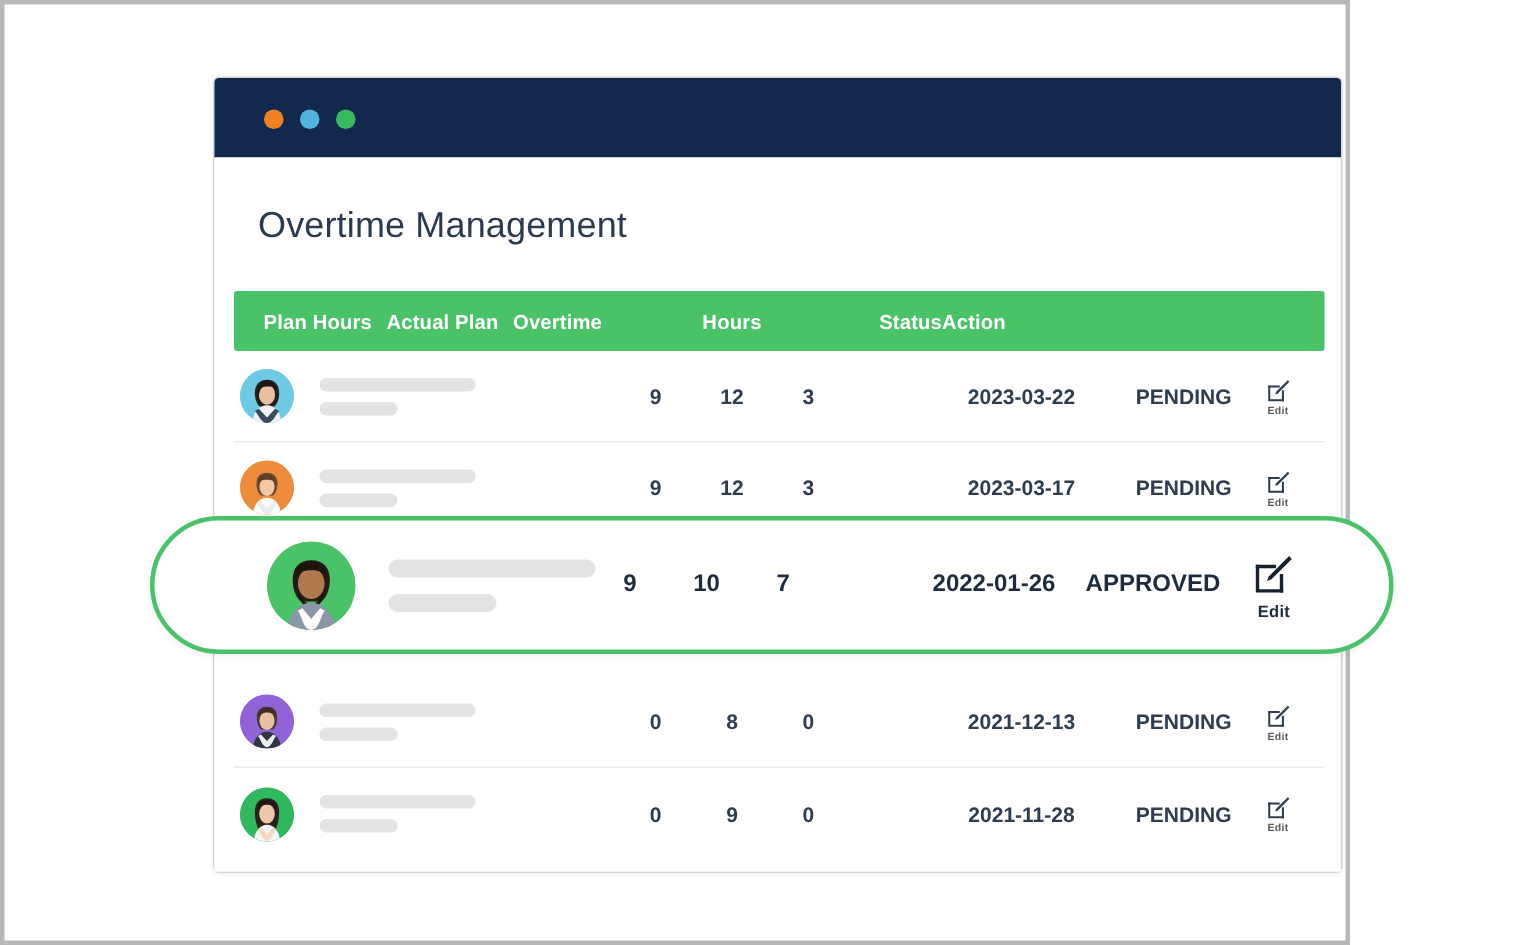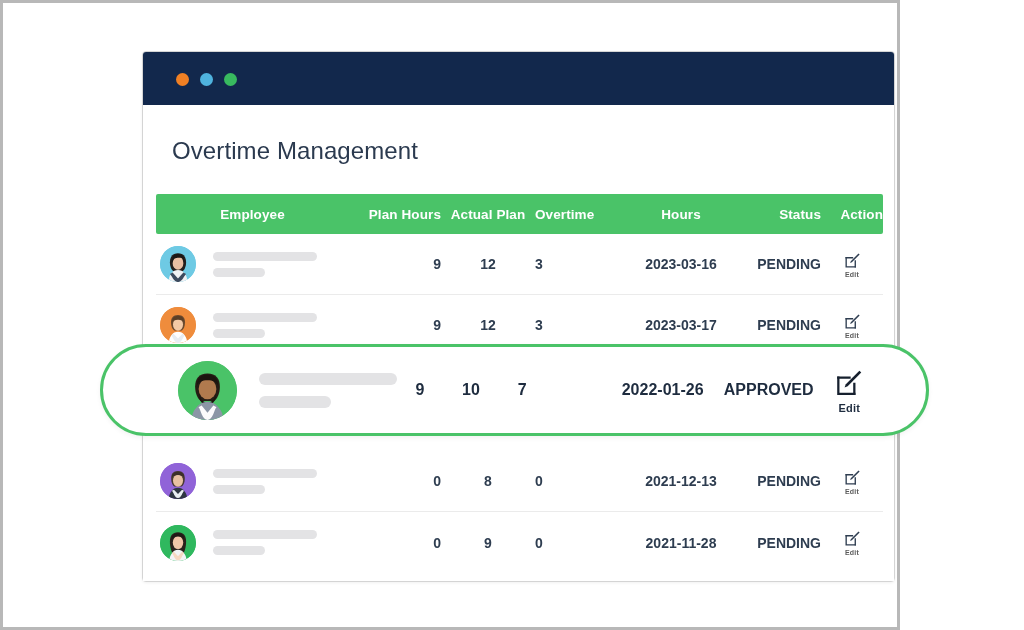--- a/index.html
+++ b/index.html
@@ -97,21 +97,21 @@
     box-sizing: border-box;
   }
 
   
   .col-employee { width: 193px; }
   .col-plan     { width: 92px;  text-align: right; }
   .col-actual   { width: 94px;  text-align: center; }
   .col-overtime { width: 94px;  text-align: left; }
   .col-date     { width: 104px; text-align: center; }
   .col-status   { width: 88px;  text-align: right; }
-  .col-action   { width: 62px;  text-align: right; }
+  .col-action   { width: 62px;  text-align: left; }
 
   
   #table-header {
     height: 40px;
     background: #4ac368;
     border-radius: 2px;
     color: #ffffff;
     font-size: 13.5px;
     font-weight: bold;
     letter-spacing: 0.1px;
@@ -241,21 +241,20 @@
       <span class="win-dot" id="dot-max"></span>
     </div>
 
     <div id="window-body">
 
       <div id="page-title">Overtime Management</div>
 
       <div id="overtime-table">
 
         <div class="trow" id="table-header">
-          <div class="col-employee">Employee</div>
           <div class="col-plan">Plan Hours</div>
           <div class="col-actual">Actual Plan</div>
           <div class="col-overtime">Overtime</div>
           <div class="col-date">Hours</div>
           <div class="col-status">Status</div>
           <div class="col-action">Action</div>
         </div>
 
         <div class="trow data-row">
           <div class="col-employee emp-cell">
@@ -270,21 +269,21 @@
               </svg>
             </span>
             <span class="name-lines">
               <span class="name-bar long"></span>
               <span class="name-bar short"></span>
             </span>
           </div>
           <div class="col-plan">9</div>
           <div class="col-actual">12</div>
           <div class="col-overtime">3</div>
-          <div class="col-date">2023-03-16</div>
+          <div class="col-date">2023-03-22</div>
           <div class="col-status">PENDING</div>
           <div class="col-action">
             <span class="edit-action">
               <svg width="19" height="19" viewBox="0 0 24 24" fill="none">
                 <path d="M4 8.5V20h11.5" stroke="#2e3d50" stroke-width="1.7" stroke-linecap="square"></path>
                 <path d="M4 8.5h8M15.5 12.5V20" stroke="#2e3d50" stroke-width="1.7" stroke-linecap="square"></path>
                 <path d="M19.6 3.1 21 4.5 11.2 14.3l-2.2.8.8-2.2z" fill="#2e3d50"></path>
               </svg>
               <span class="edit-label">Edit</span>
             </span>

